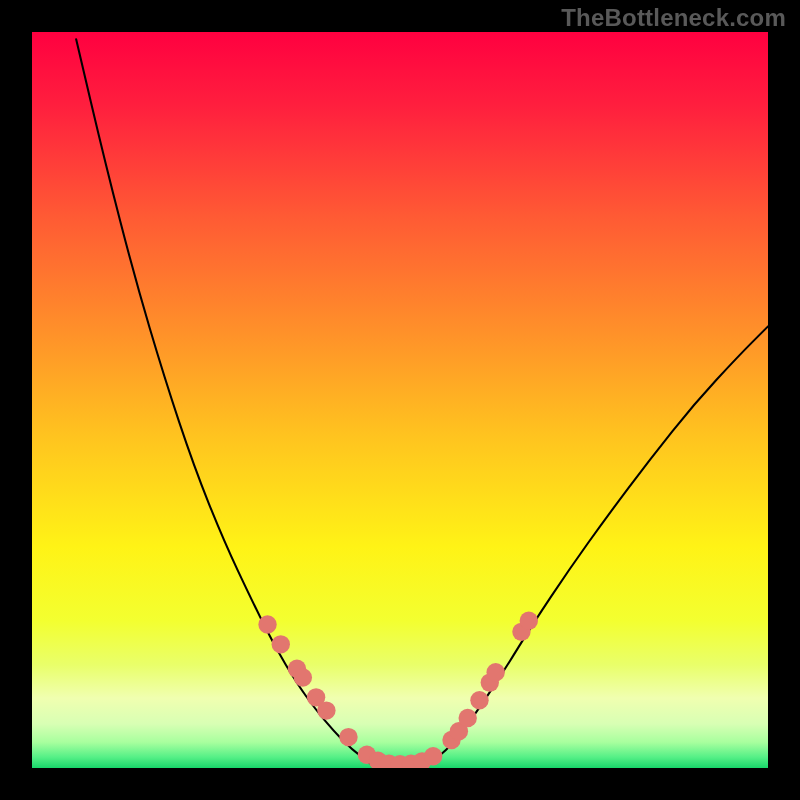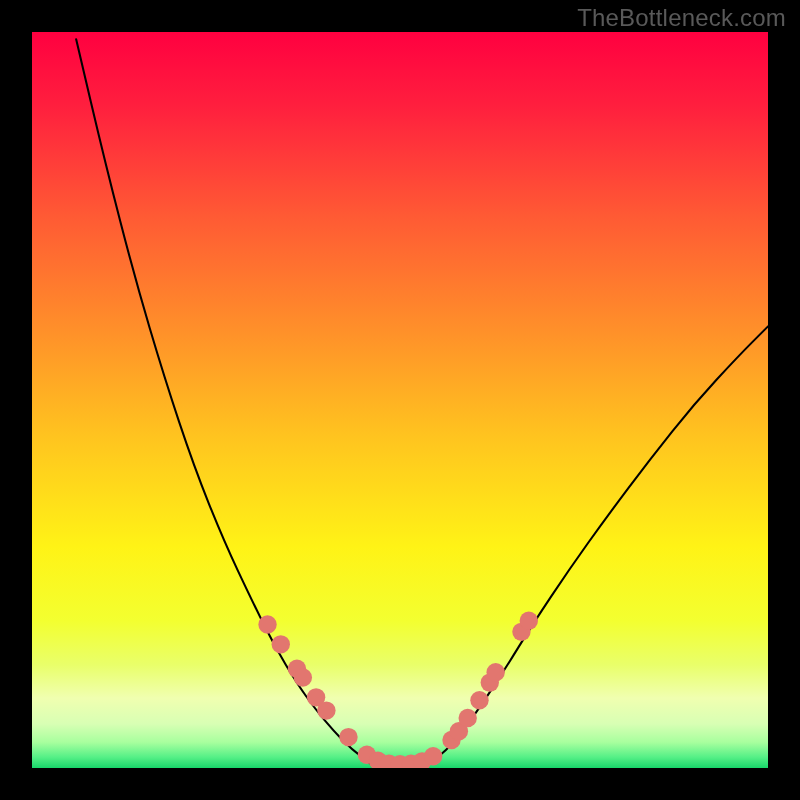--- a/index.html
+++ b/index.html
@@ -25,21 +25,21 @@
     left: 32px;
     width: 736px;
     height: 736px;
     
   }
   .watermark {
     position: absolute;
     top: 4px;
     right: 14px;
     font-size: 24px;
-    font-weight: 400;
+    font-weight: 700;
     color: #595959;
     letter-spacing: 0.2px;
   }
   svg { display: block; }
 </style>
 </head>
 <body>
 
 <div class="frame">
   <div class="plot">

